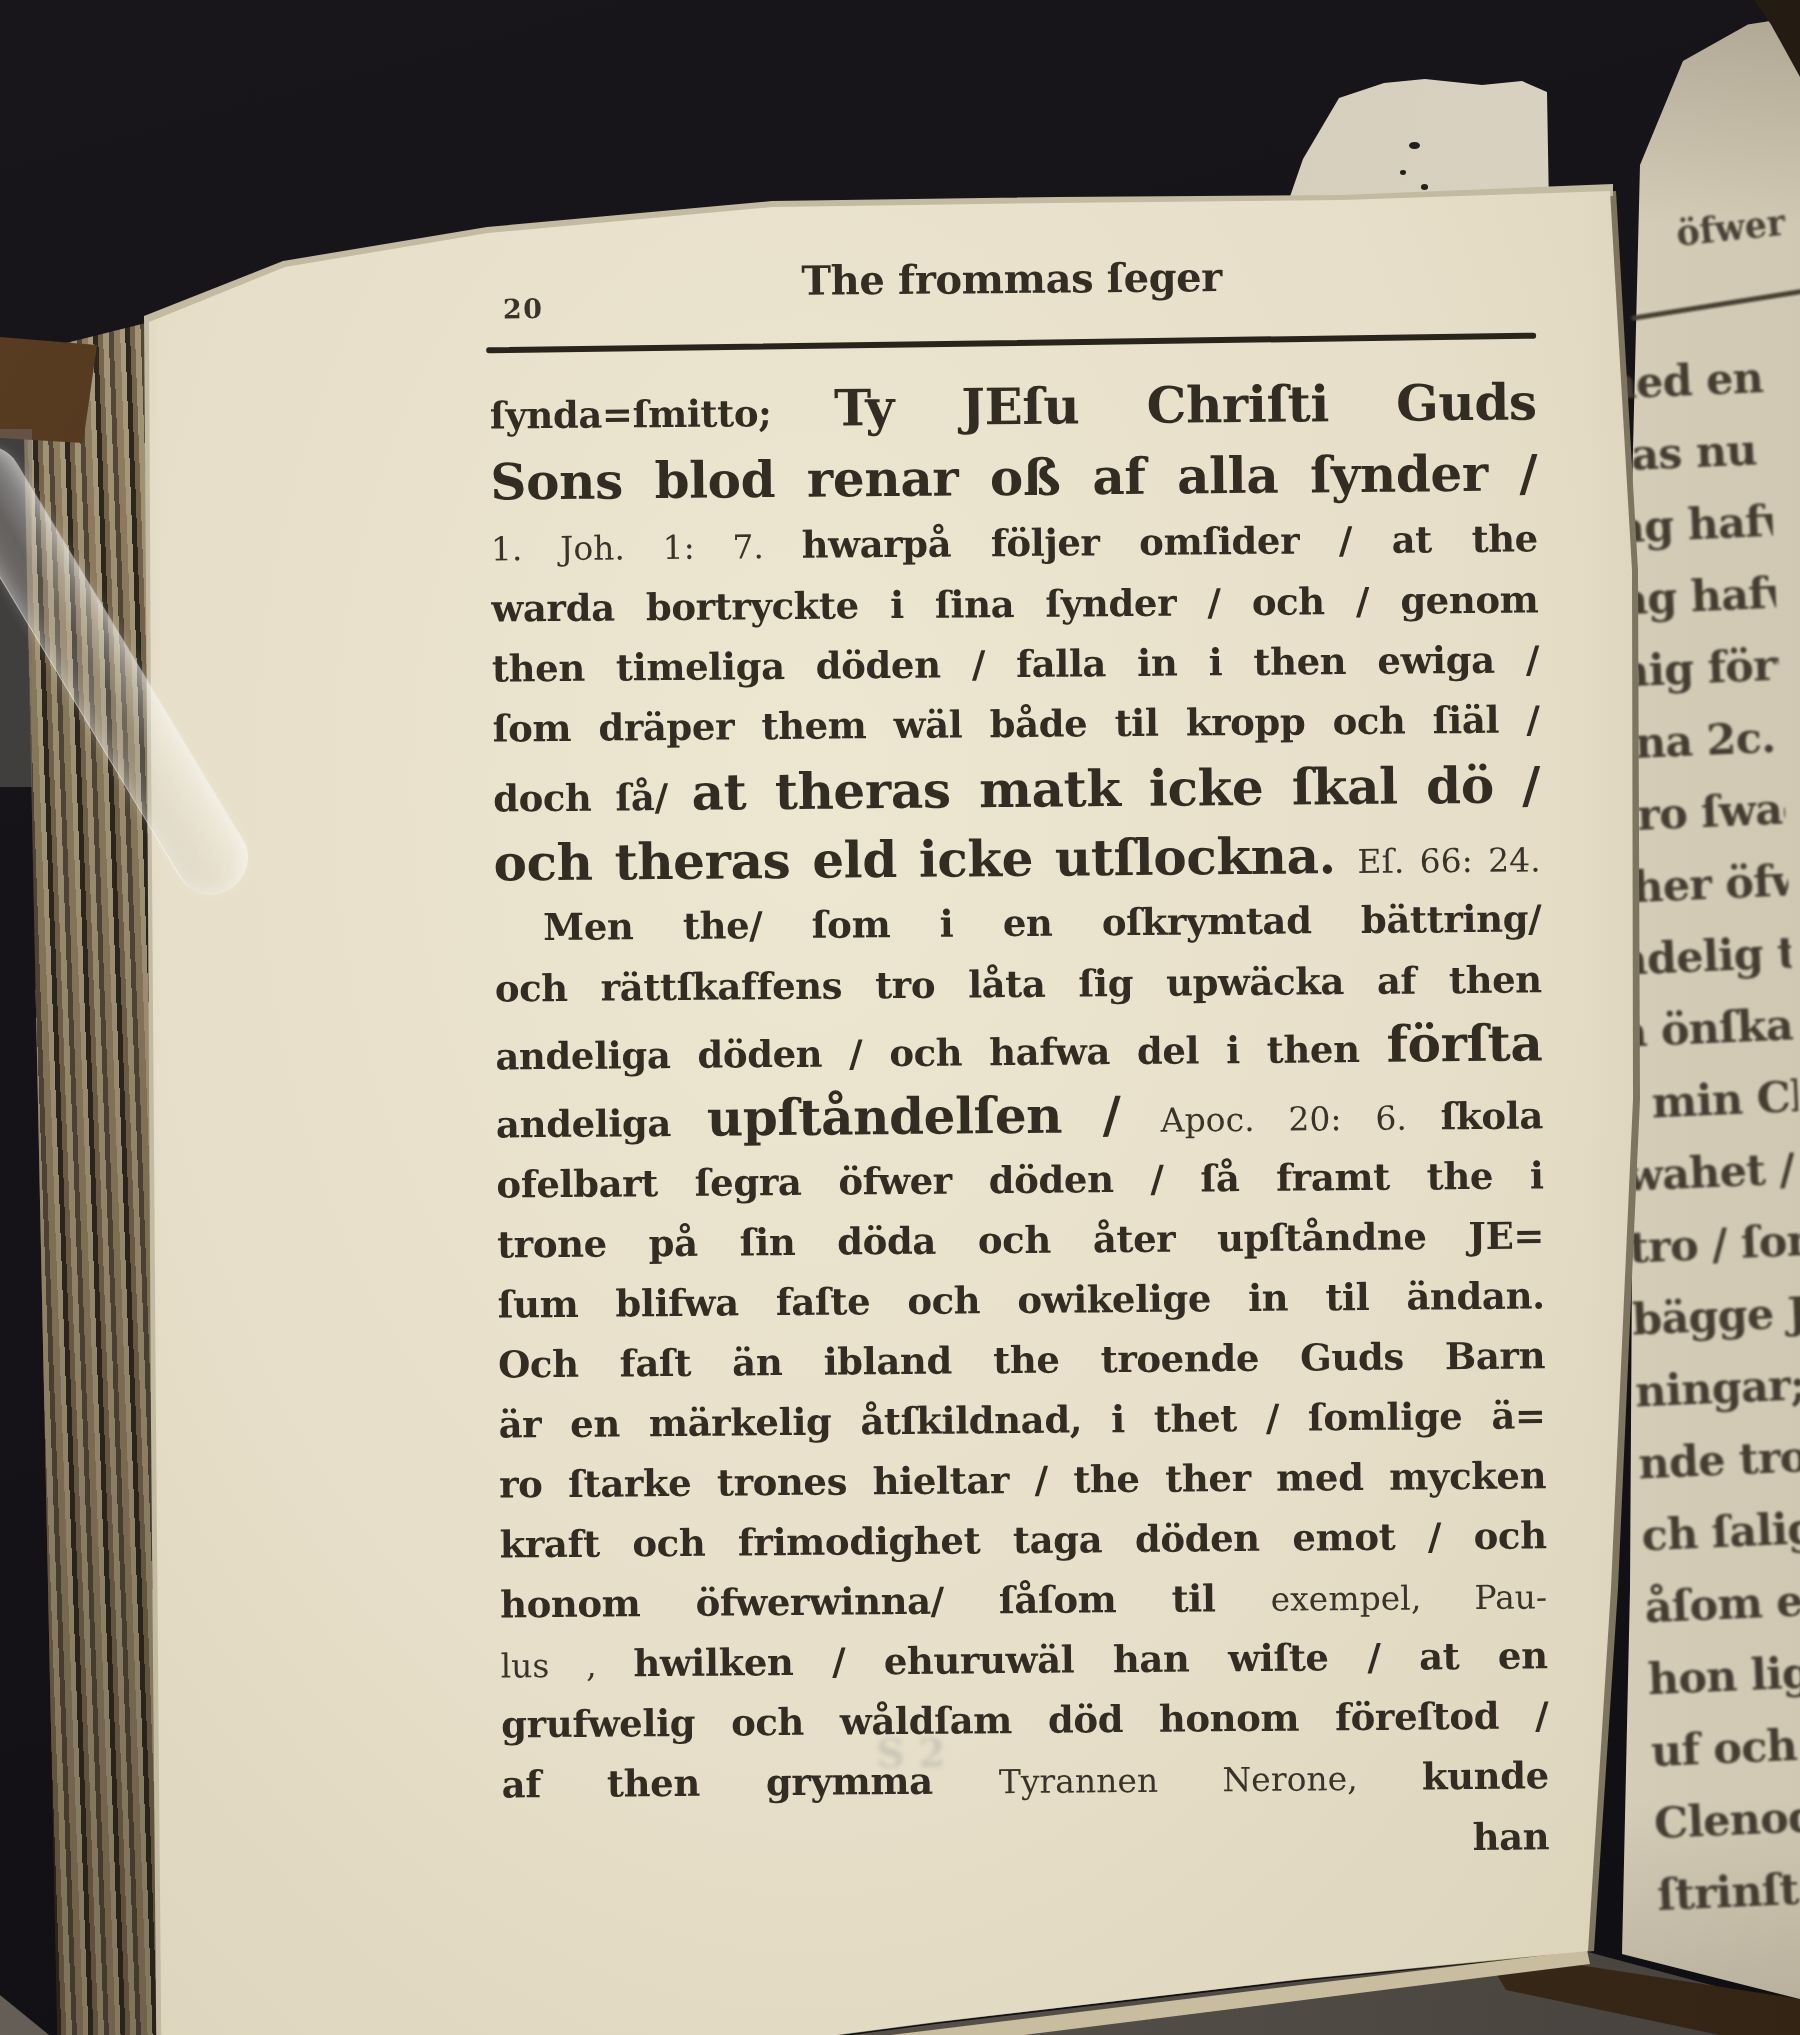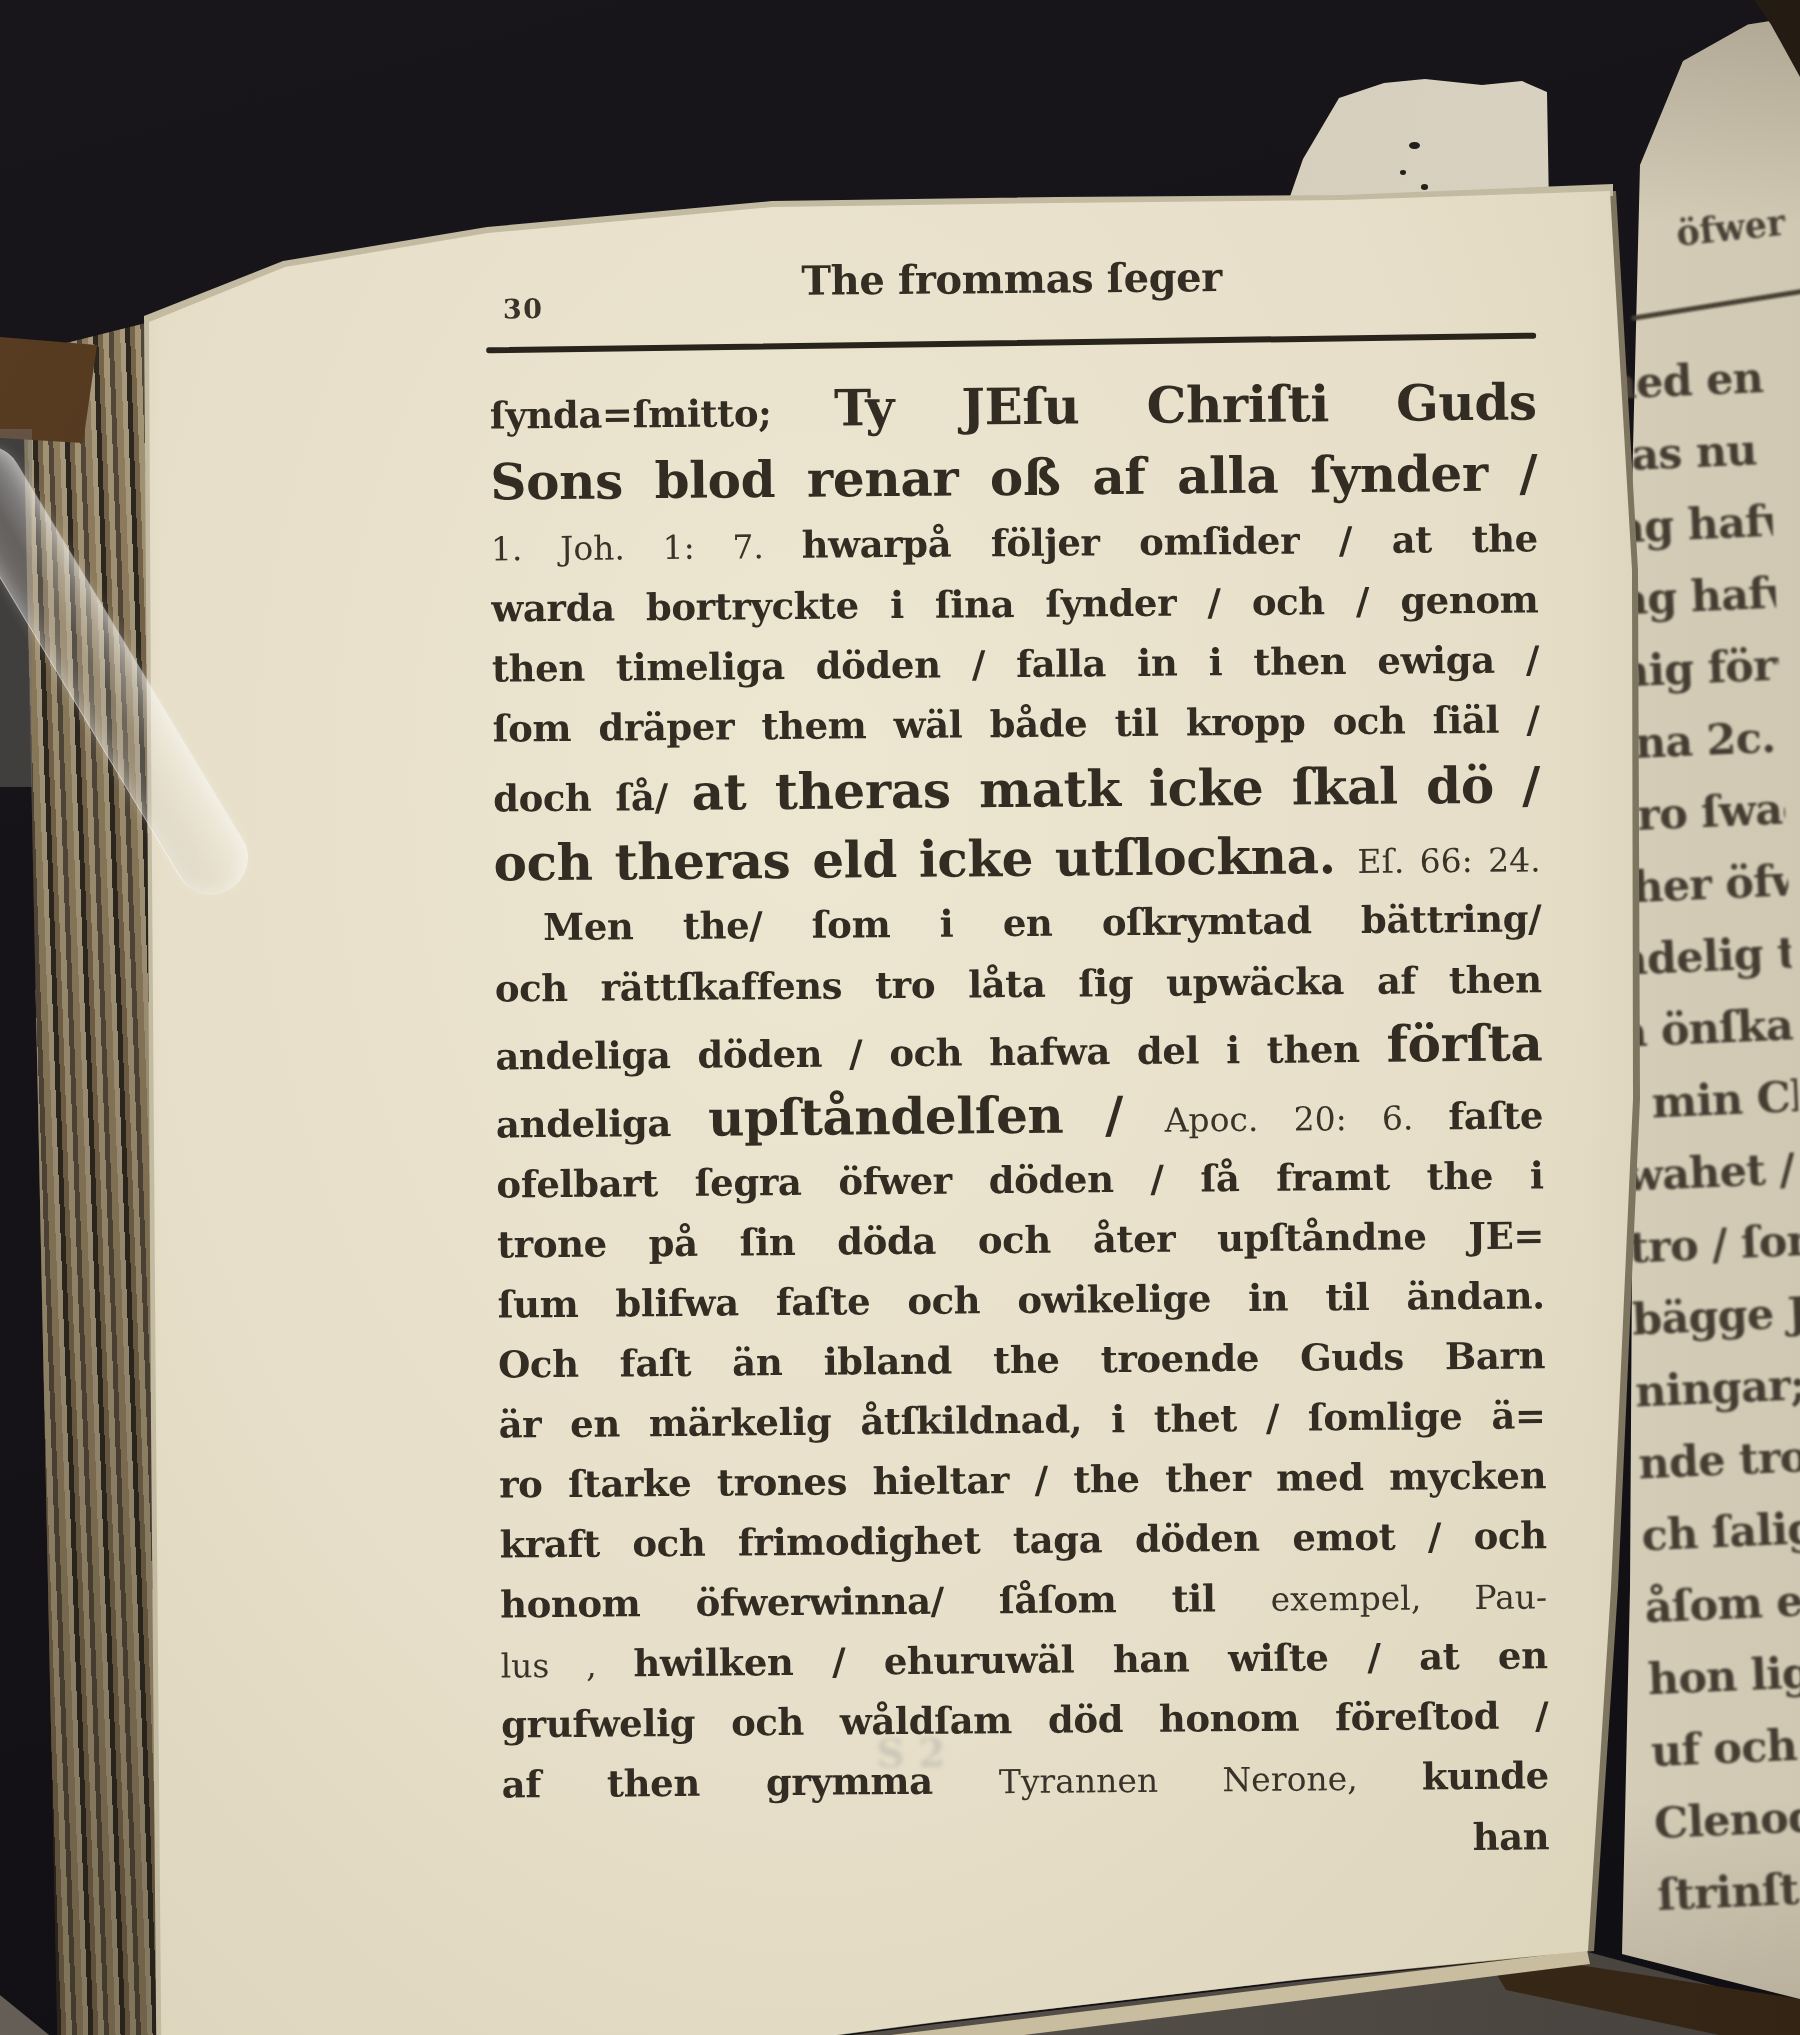--- a/index.html
+++ b/index.html
@@ -200,37 +200,37 @@
   <div id="leather" class="poly"></div>
   <div id="grey-sliver" class="abs"></div>
 
   <div id="page-shadow-right" class="poly"></div>
   <div id="page-edge-light" class="poly"></div>
   <div id="bottom-thickness" class="poly"></div>
   <div id="page" class="poly"></div>
   <div id="page-gutter-shade" class="poly"></div>
 
   <div id="content" class="poly">
-    <div id="page-number" class="abs">30</div>
+    <div id="page-number" class="abs">20</div>
     <div id="running-title" class="abs">The frommas ſeger</div>
     <div id="header-rule" class="abs"></div>
     <div id="text-block" class="abs">
 
       <div class="bodyline" style="height: 71px; line-height: 71px;"><span class="fr">ſynda=ſmitto; </span><span class="big">Ty JEſu Chriſti Guds</span></div>
         <div class="bodyline" style="height: 71px; line-height: 71px;"><span class="big">Sons blod renar oß af alla ſynder /</span></div>
         <div class="bodyline" style="height: 61px; line-height: 61px;"><span class="rom">1. Joh. 1: 7. </span><span class="fr">hwarpå följer omſider / at the</span></div>
         <div class="bodyline" style="height: 60px; line-height: 60px;"><span class="fr">warda bortryckte i ſina ſynder / och / genom</span></div>
         <div class="bodyline" style="height: 60px; line-height: 60px;"><span class="fr">then timeliga döden / falla in i then ewiga /</span></div>
         <div class="bodyline" style="height: 61px; line-height: 61px;"><span class="fr">ſom dräper them wäl både til kropp och ſiäl /</span></div>
         <div class="bodyline" style="height: 70px; line-height: 70px;"><span class="fr">doch ſå/ </span><span class="big">at theras matk icke ſkal dö /</span></div>
         <div class="bodyline" style="height: 68px; line-height: 68px;"><span class="big">och theras eld icke utſlockna. </span><span class="rom">Eſ. 66: 24.</span></div>
         <div class="bodyline" style="height: 61px; line-height: 61px; padding-left: 49px;"><span class="fr">Men the/ ſom i en oſkrymtad bättring/</span></div>
         <div class="bodyline" style="height: 61px; line-height: 61px;"><span class="fr">och rättſkaffens tro låta ſig upwäcka af then</span></div>
         <div class="bodyline" style="height: 66px; line-height: 66px;"><span class="fr">andeliga döden / och hafwa del i then </span><span class="big">förſta</span></div>
-        <div class="bodyline" style="height: 69px; line-height: 69px;"><span class="fr">andeliga </span><span class="big">upſtåndelſen / </span><span class="rom">Apoc. 20: 6. </span><span class="fr">faſte</span></div>
+        <div class="bodyline" style="height: 69px; line-height: 69px;"><span class="fr">andeliga </span><span class="big">upſtåndelſen / </span><span class="rom">Apoc. 20: 6. </span><span class="fr">ſkola</span></div>
         <div class="bodyline" style="height: 60px; line-height: 60px;"><span class="fr">ofelbart ſegra öfwer döden / ſå framt the i</span></div>
         <div class="bodyline" style="height: 60px; line-height: 60px;"><span class="fr">trone på ſin döda och åter upſtåndne JE=</span></div>
         <div class="bodyline" style="height: 60px; line-height: 60px;"><span class="fr">ſum blifwa faſte och owikelige in til ändan.</span></div>
         <div class="bodyline" style="height: 60px; line-height: 60px;"><span class="fr">Och faſt än ibland the troende Guds Barn</span></div>
         <div class="bodyline" style="height: 60px; line-height: 60px;"><span class="fr">är en märkelig åtſkildnad, i thet / ſomlige ä=</span></div>
         <div class="bodyline" style="height: 60px; line-height: 60px;"><span class="fr">ro ſtarke trones hieltar / the ther med mycken</span></div>
         <div class="bodyline" style="height: 60px; line-height: 60px;"><span class="fr">kraft och frimodighet taga döden emot / och</span></div>
         <div class="bodyline" style="height: 60px; line-height: 60px;"><span class="fr">honom öfwerwinna/ ſåſom til </span><span class="rom">exempel, Pau-</span></div>
         <div class="bodyline" style="height: 60px; line-height: 60px;"><span class="rom">lus , </span><span class="fr">hwilken / ehuruwäl han wiſte / at en</span></div>
         <div class="bodyline" style="height: 60px; line-height: 60px;"><span class="fr">grufwelig och wåldſam död honom föreſtod /</span></div>

